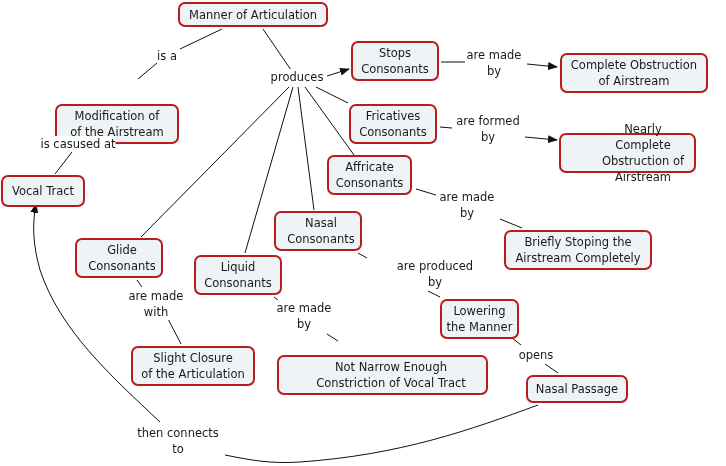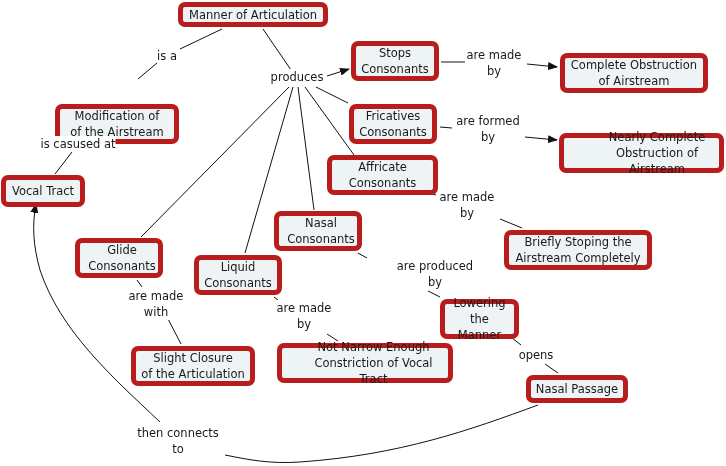--- a/index.html
+++ b/index.html
@@ -1,20 +1,20 @@
 <!DOCTYPE html>
 <html><head>
 <meta charset="utf-8">
 <style>
   html, body { margin:0; padding:0; background:#ffffff; }
   body { width:726px; height:466px; position:relative; overflow:hidden;
          font-family:"DejaVu Sans", sans-serif; color:#1a1a1a; }
   svg.links { position:absolute; left:0; top:0; width:726px; height:466px; }
   .node { position:absolute; box-sizing:border-box; background:#eef3f6;
-          border:5px solid #b91c1c; border-radius:7px; font-size:11.5px;
+          border:2px solid #b91c1c; border-radius:7px; font-size:11.5px;
           line-height:16px; text-align:center; display:flex; align-items:center;
           justify-content:center; white-space:pre-line; padding:0 4px; }
   .lbl { position:absolute; font-size:11.5px; line-height:16px; text-align:center;
          white-space:pre-line; background:#fff; transform:translate(-50%,-50%); }
 </style>
 </head>
 <body>
 
 <svg class="links" viewBox="0 0 726 466">
   <defs>
@@ -54,40 +54,40 @@
 </svg>
 
 <div class="node" style="left:178px;top:2px;width:150px;height:25px;">Manner of Articulation</div>
 <div class="node" style="left:55px;top:80px;width:124px;height:40px;margin-top:24px;">Modification of
 of the Airstream</div>
 <div class="node" style="left:1px;top:175px;width:84px;height:32px;">Vocal Tract</div>
 <div class="node" style="left:351px;top:41px;width:88px;height:40px;">Stops
 Consonants</div>
 <div class="node" style="left:349px;top:104px;width:88px;height:40px;">Fricatives
 Consonants</div>
-<div class="node" style="left:327px;top:155px;width:111px;height:40px;">Affricate
+<div class="node" style="left:327px;top:155px;width:85px;height:40px;">Affricate
 Consonants</div>
 <div class="node" style="left:274px;top:211px;width:88px;height:40px;padding-left:10px;">Nasal
 Consonants</div>
 <div class="node" style="left:75px;top:238px;width:88px;height:40px;padding-left:10px;">Glide
 Consonants</div>
 <div class="node" style="left:194px;top:255px;width:88px;height:40px;">Liquid
 Consonants</div>
 <div class="node" style="left:560px;top:53px;width:148px;height:40px;">Complete Obstruction
 of Airstream</div>
-<div class="node" style="left:559px;top:133px;width:165px;height:40px;padding-left:35px;">Nearly Complete
+<div class="node" style="left:559px;top:133px;width:137px;height:40px;padding-left:35px;">Nearly Complete
 Obstruction of Airstream</div>
 <div class="node" style="left:504px;top:230px;width:148px;height:40px;">Briefly Stoping the
 Airstream Completely</div>
 <div class="node" style="left:440px;top:299px;width:79px;height:40px;">Lowering
 the Manner</div>
 <div class="node" style="left:526px;top:375px;width:102px;height:28px;">Nasal Passage</div>
 <div class="node" style="left:131px;top:346px;width:124px;height:40px;">Slight Closure
 of the Articulation</div>
-<div class="node" style="left:277px;top:343px;width:176px;height:40px;padding-left:21px;">Not Narrow Enough
+<div class="node" style="left:277px;top:355px;width:211px;height:40px;padding-left:21px;">Not Narrow Enough
 Constriction of Vocal Tract</div>
 
 <div class="lbl" style="left:167px;top:56px;">is a</div>
 <div class="lbl" style="left:78px;top:144px;">is casused at</div>
 <div class="lbl" style="left:297px;top:77px;">produces</div>
 <div class="lbl" style="left:494px;top:63px;">are made
 by</div>
 <div class="lbl" style="left:488px;top:129px;">are formed
 by</div>
 <div class="lbl" style="left:467px;top:205px;">are made

